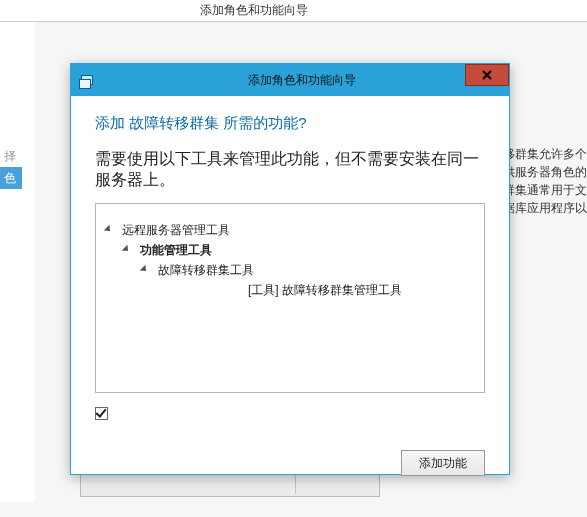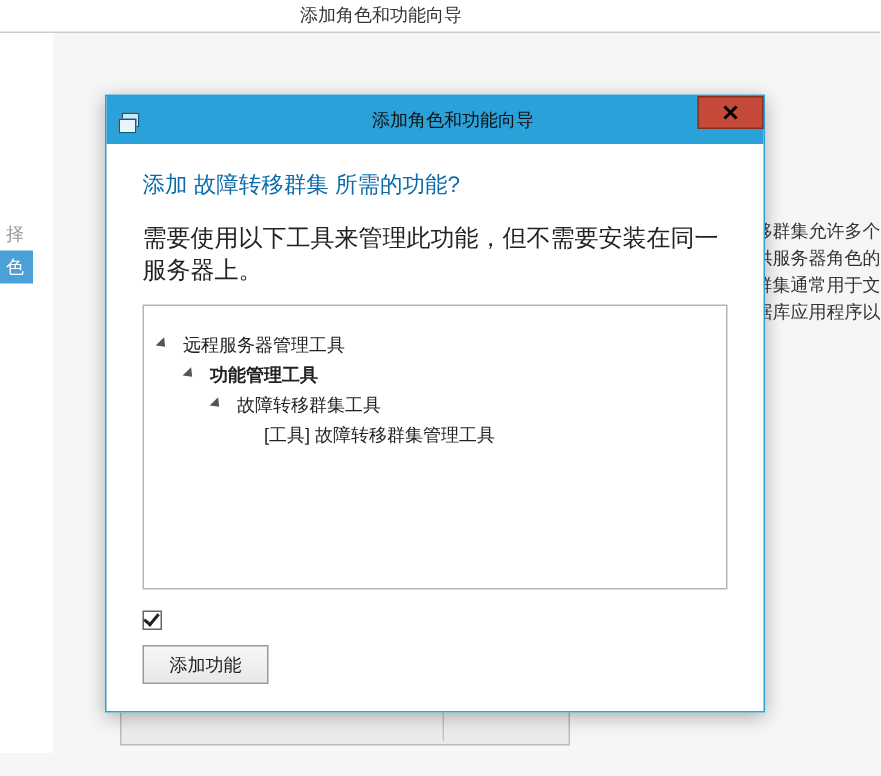--- a/index.html
+++ b/index.html
@@ -28,28 +28,28 @@
 .dialog-body { padding: 18px 24px 14px 24px; }
 .heading { color: #0a6aaa; font-size: 15px; margin-bottom: 16px; }
 .desc { font-size: 16px; color: #222; margin-bottom: 12px; }
 
 .tree-box { border: 1px solid #b5b5b5; height: 190px; padding: 16px 10px; font-size: 12px; color: #222; overflow: auto; }
 .tree-row { display: flex; align-items: center; line-height: 20px; }
 .toggle { width: 10px; height: 10px; margin-right: 6px; position: relative; flex: none; }
 .toggle::before { content: ""; position: absolute; left: 0; top: 0; border-left: 5px solid #555; border-top: 4px solid transparent; border-bottom: 4px solid transparent; transform: rotate(45deg); transform-origin: 2px 4px; }
 .indent1 { padding-left: 18px; font-weight: bold; }
 .indent2 { padding-left: 36px; }
-.indent3 { padding-left: 54px; }
+.indent3 { padding-left: 54px; justify-content: center; }
 .spacer-toggle { width: 16px; flex: none; }
 
 .check-row { display: flex; align-items: center; margin-top: 14px; font-size: 12px; color: #222; }
 .checkbox { width: 13px; height: 13px; border: 1px solid #666; margin-right: 7px; position: relative; background: #fff; cursor: pointer; }
 .checkbox::after { content: ""; position: absolute; left: 2px; top: -1px; width: 4px; height: 8px; border-right: 2px solid #222; border-bottom: 2px solid #222; transform: rotate(40deg); }
 
-.btn-row { display: flex; gap: 10px; margin-top: 10px; }
+.btn-row { display: flex; justify-content: flex-end; gap: 10px; margin-top: 30px; }
 .btn { min-width: 84px; height: 26px; border: 1px solid #999; background: linear-gradient(#f7f7f7,#e8e8e8); font-size: 12px; color: #222; display: flex; align-items: center; justify-content: center; cursor: pointer; }
 </style>
 </head>
 <body>
 
 <div class="underlay-top">
   <span class="underlay-top-title">添加角色和功能向导</span>
 </div>
 <div class="underlay-left"></div>
 

